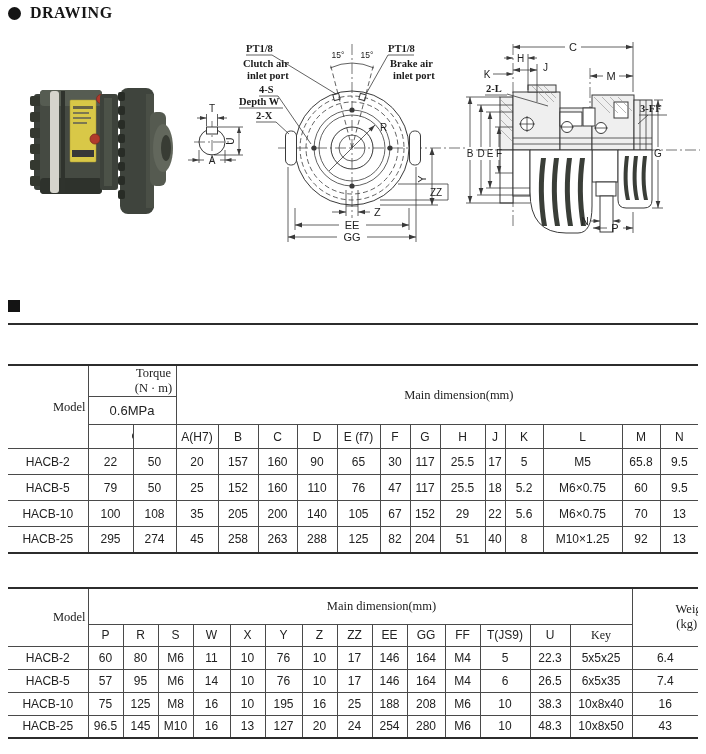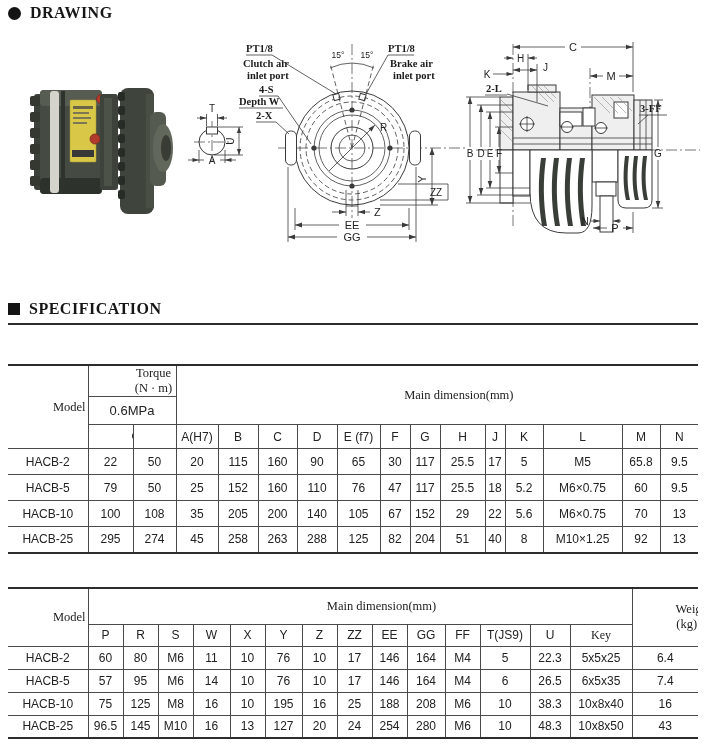--- a/index.html
+++ b/index.html
@@ -339,21 +339,20 @@
     <line class="dim" x1="593" y1="228" x2="607" y2="228"></line>
     <line class="dim" x1="623" y1="228" x2="633" y2="228"></line>
     <polygon class="arr" points="593,228 600,225.7 600,230.3"></polygon>
     <polygon class="arr" points="633,228 626,225.7 626,230.3"></polygon>
     <text class="dl11" x="615" y="232" text-anchor="middle">P</text>
   </g>
 </svg>
 
 <div class="sec-title" style="top:300px;left:8px;">
   <div class="bullet-square"></div>
-  <span>SPECIFICATION</span>
 </div>
 <div class="spec-rule" style="top:323px;"></div>
 
 <div class="t-wrap" style="top:364px;">
 <table class="t1">
   <colgroup>
     <col style="width:80px">
         <col style="width:45px">
         <col style="width:43px">
     <col style="width:42px">
@@ -397,21 +396,21 @@
     <th>K</th>
     <th>L</th>
     <th>M</th>
     <th>N</th>
   </tr>
   <tr style="height:26px">
     <td>HACB-2</td>
     <td>22</td>
     <td>50</td>
     <td>20</td>
-    <td>115</td>
+    <td>157</td>
     <td>160</td>
     <td>90</td>
     <td>65</td>
     <td>30</td>
     <td>117</td>
     <td>25.5</td>
     <td>17</td>
     <td>5</td>
     <td>M5</td>
     <td>65.8</td>

